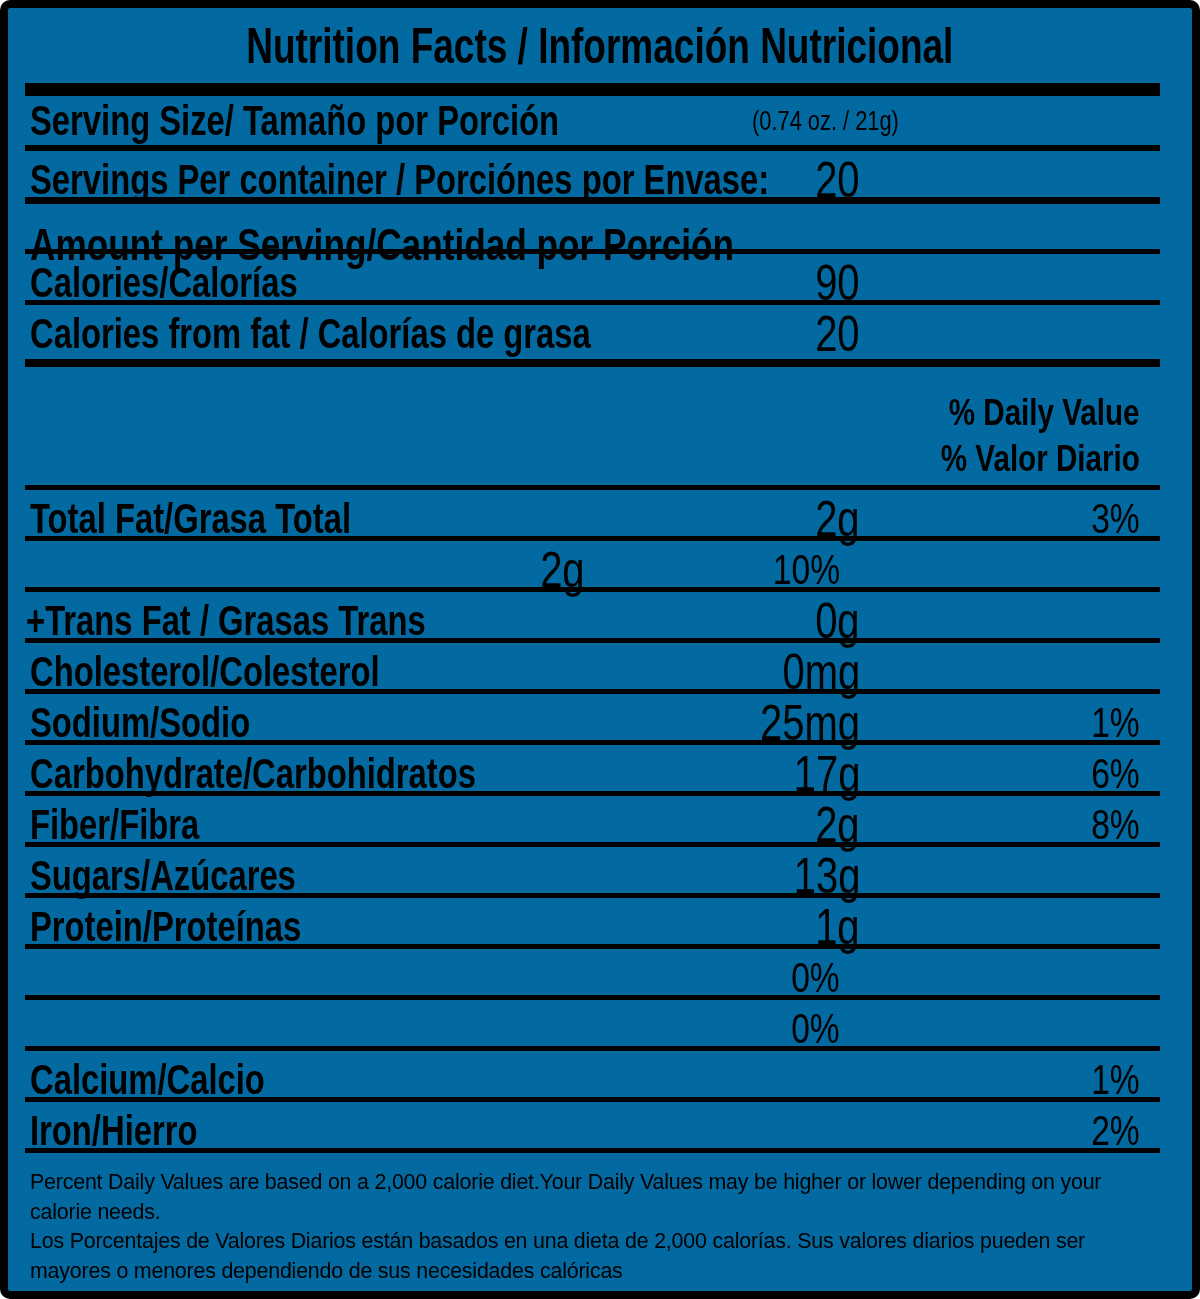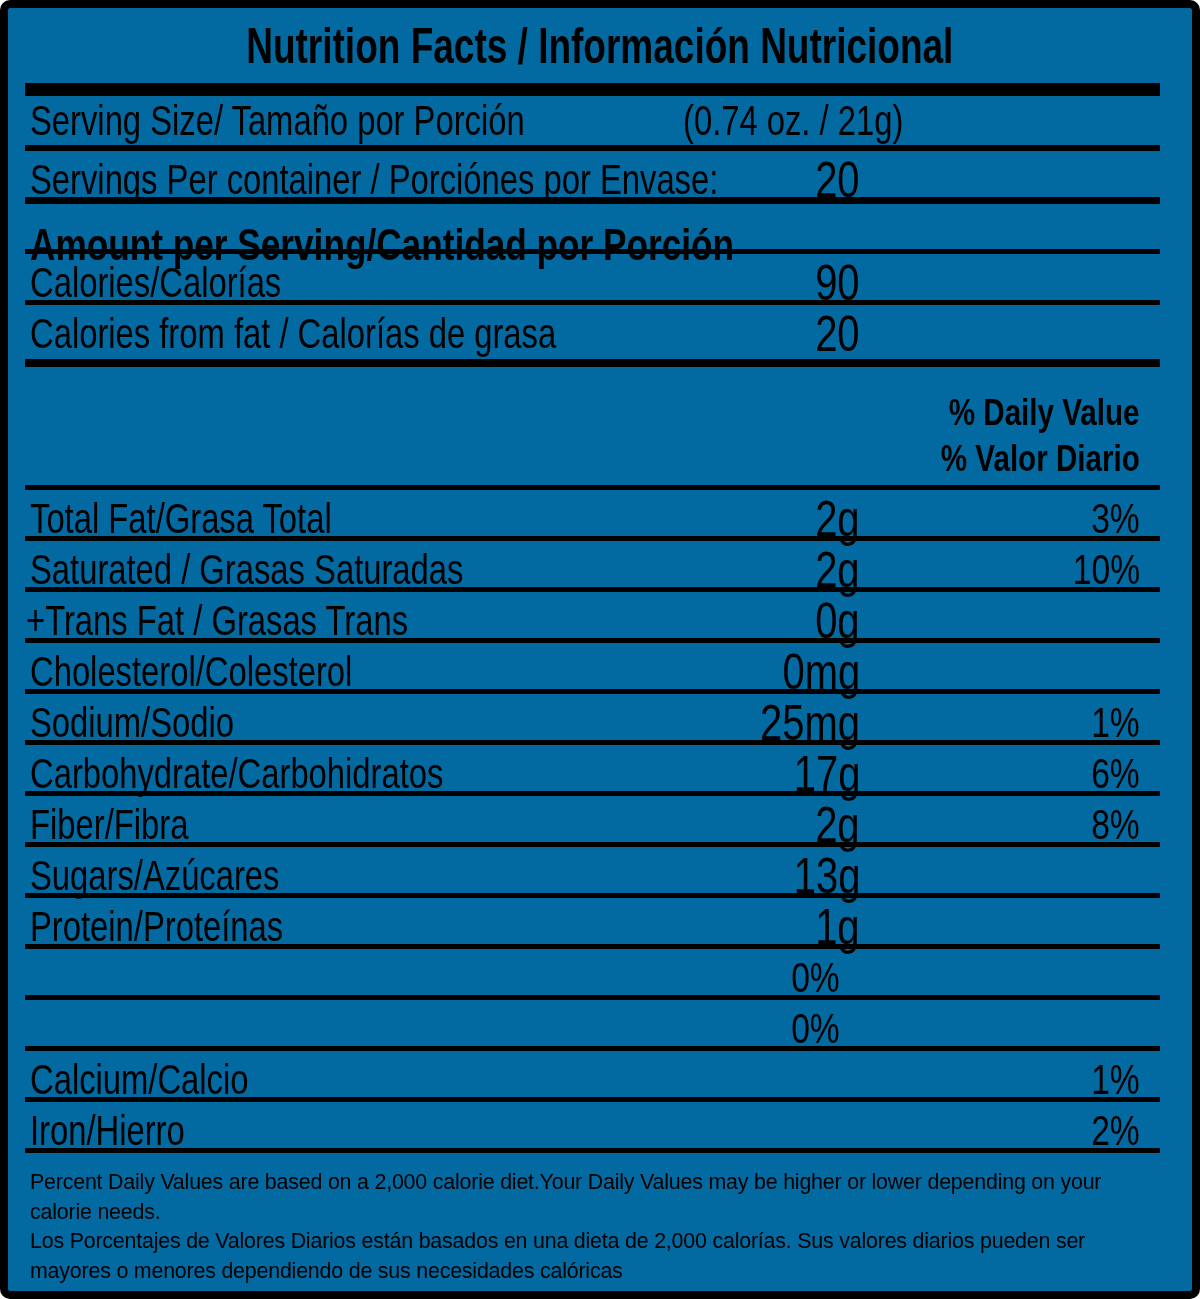--- a/index.html
+++ b/index.html
@@ -30,29 +30,29 @@
   .r8  { height: 8px; }
   .r13 { height: 13px; }
 
   
   .row { margin-left: 17px; width: 1135px; display: flex; align-items: center; height: 46px; }
   .h49 { height: 49px; } .h45 { height: 45px; } .h46 { height: 46px; } .h54 { height: 54px; }
 
   .titlebar { height: 75px; display: flex; align-items: center; justify-content: center; }
   .title { font-size: 50px; font-weight: bold; letter-spacing: 0; }
 
-  .rowtext  { font-size: 42px; }
+  .rowtext  { font-size: 42px; font-weight: bold; }
   .headtext { font-size: 44px; font-weight: bold; margin-top: 37px; }
 
   .grid3 { display: grid; grid-template-columns: 555px 275px 1fr; align-items: center; padding-left: 5px; }
   .cell-amt { text-align: right; font-size: 50px; }
   .cell-dv  { text-align: right; font-size: 42px; padding-right: 20px; }
 
   .serving-row .svlabel { flex: 0 0 658px; padding-left: 5px; }
-  .serving-row .svvalue { font-size: 42px; }
+  .serving-row .svvalue { font-size: 28px; margin-left: 44px; }
 
   .dvblock {
     height: 98px; margin-left: 17px; width: 1135px;
     display: flex; flex-direction: column; justify-content: space-evenly;
     align-items: flex-end; padding-right: 20px; margin-top: 20px;
   }
   .dvblock .dvhead { font-size: 37px; font-weight: bold; }
 
   .footer { padding: 14px 0 0 22px; }
   .footer p {
@@ -120,21 +120,20 @@
   <div class="rule r5"></div>
 
   <div class="row grid3">
     <div class="rowtext"><span class="cond">Total Fat/Grasa Total</span></div>
     <div class="cell-amt"><span class="cond-r">2g</span></div>
     <div class="cell-dv"><span class="cond-r">3%</span></div>
   </div>
   <div class="rule r5"></div>
 
   <div class="row grid3">
-    <div class="rowtext"><span class="cond">Saturated / Grasas Saturadas</span></div>
     <div class="cell-amt"><span class="cond-r">2g</span></div>
     <div class="cell-dv"><span class="cond-r">10%</span></div>
   </div>
   <div class="rule r5"></div>
 
   <div class="row grid3">
     <div class="rowtext" style="padding-left:0;margin-left:-4px"><span class="cond">+Trans Fat / Grasas Trans</span></div>
     <div class="cell-amt"><span class="cond-r">0g</span></div>
     <div class="cell-dv"><span class="cond-r"></span></div>
   </div>

